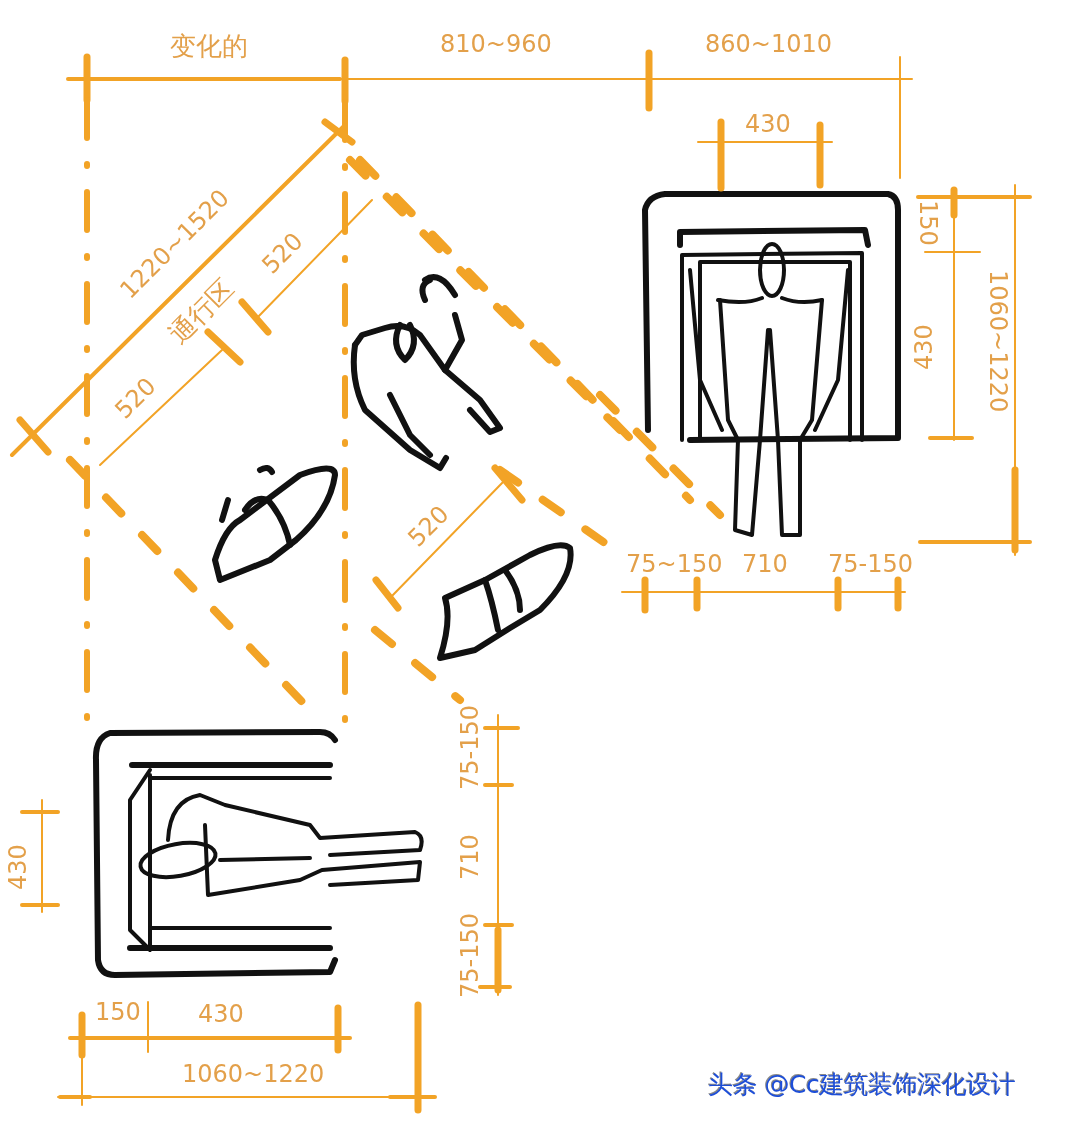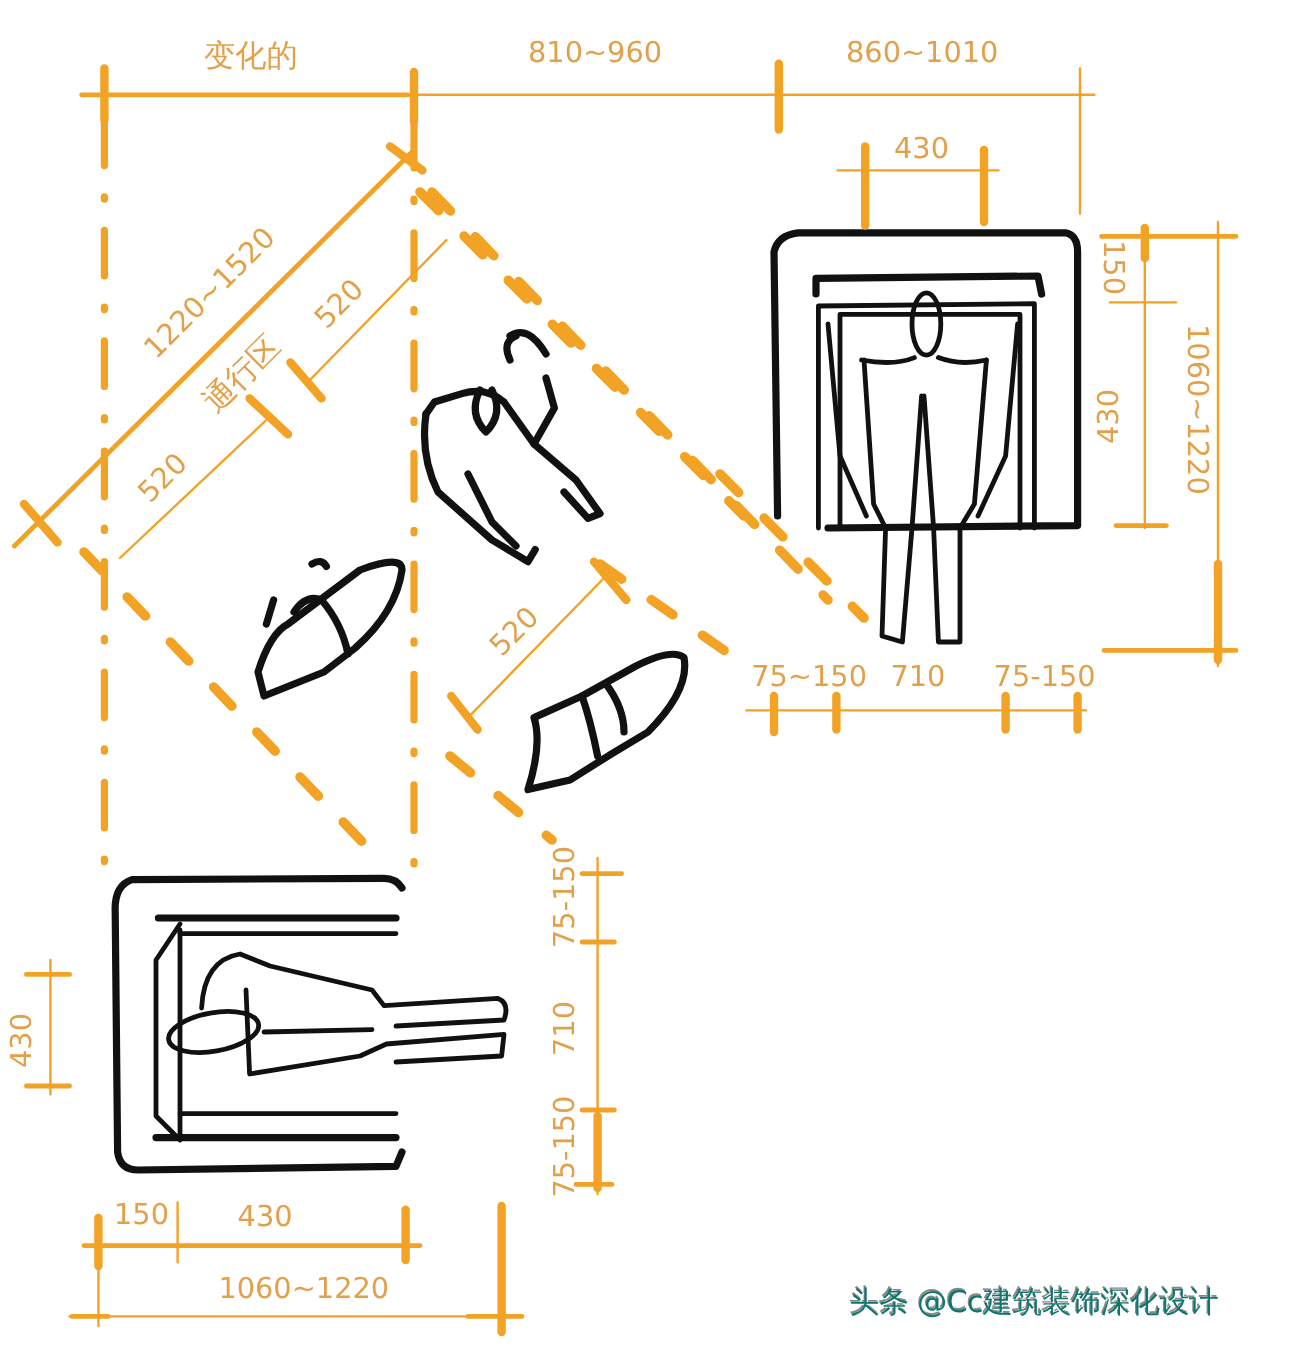--- a/index.html
+++ b/index.html
@@ -9,21 +9,21 @@
   .dim-bold { stroke: #f2a326; stroke-width: 4; fill: none; stroke-linecap: round; }
   .tick { stroke: #f2a326; stroke-width: 7; stroke-linecap: round; }
   .dash { stroke: #f2a326; stroke-width: 8; stroke-linecap: round; fill: none; stroke-dasharray: 22 30; }
   .centerline { stroke: #f2a326; stroke-width: 6; stroke-linecap: round; fill: none; stroke-dasharray: 38 26 2 26; }
   .ink { stroke: #111111; stroke-width: 6; fill: none; stroke-linecap: round; stroke-linejoin: round; }
   .ink-thin { stroke: #111111; stroke-width: 4; fill: none; stroke-linecap: round; stroke-linejoin: round; }
   .lbl { fill: #e3a04a; font-family: "DejaVu Sans", sans-serif; font-size: 24px; font-weight: normal; }
   .lbl-cn { fill: #e3a04a; font-family: "DejaVu Sans", sans-serif; font-size: 26px; }
   .watermark {
     position: absolute; left: 708px; top: 1068px;
-    font-family: "DejaVu Sans", sans-serif; font-size: 25px; color: #0f766e;
+    font-family: "DejaVu Sans", sans-serif; font-size: 25px; color: #1d4ed8;
     text-shadow: 1px 1px 0 #ffffff, -1px -1px 0 #888;
     letter-spacing: -0.5px;
   }
 </style>
 </head>
 <body>
 
 <svg class="stage" viewBox="0 0 1080 1127">
 
   <g>

